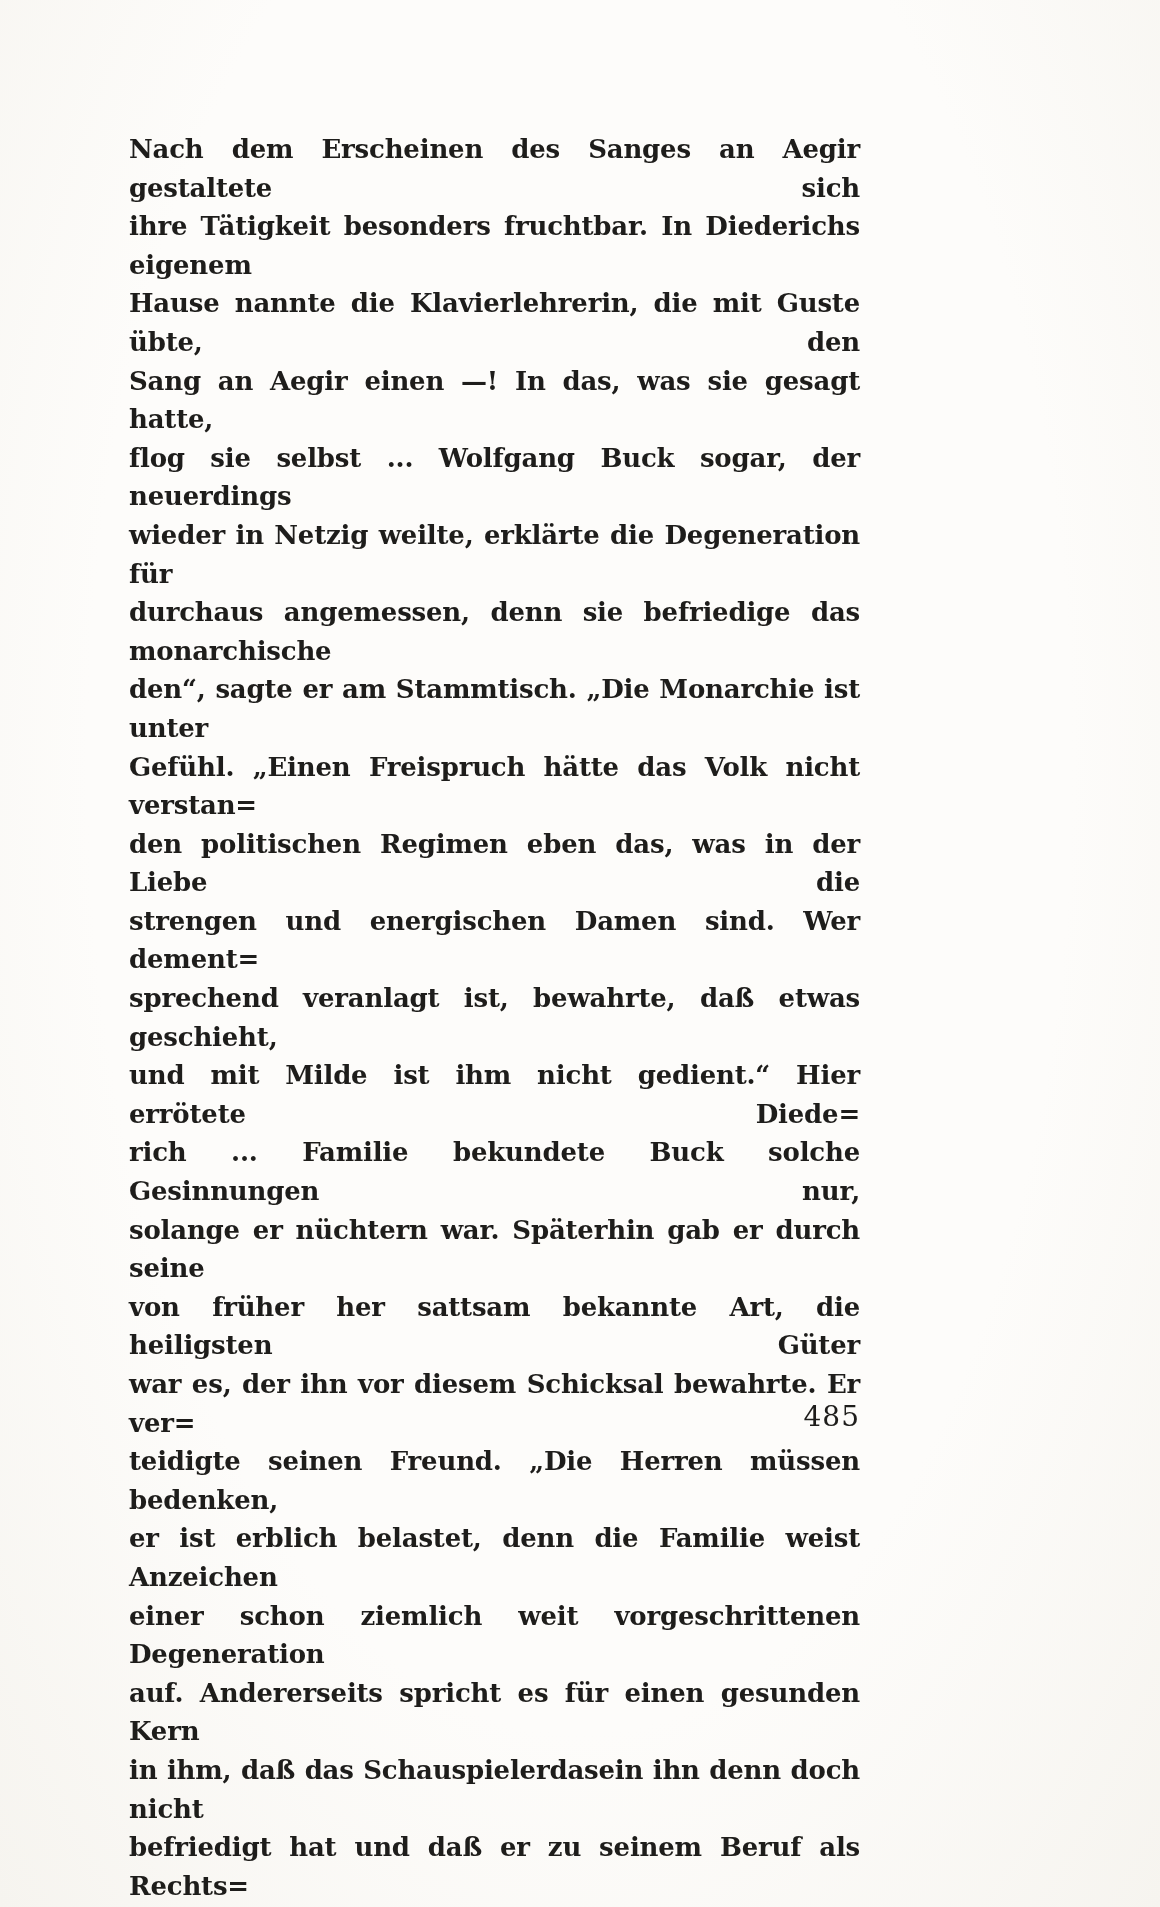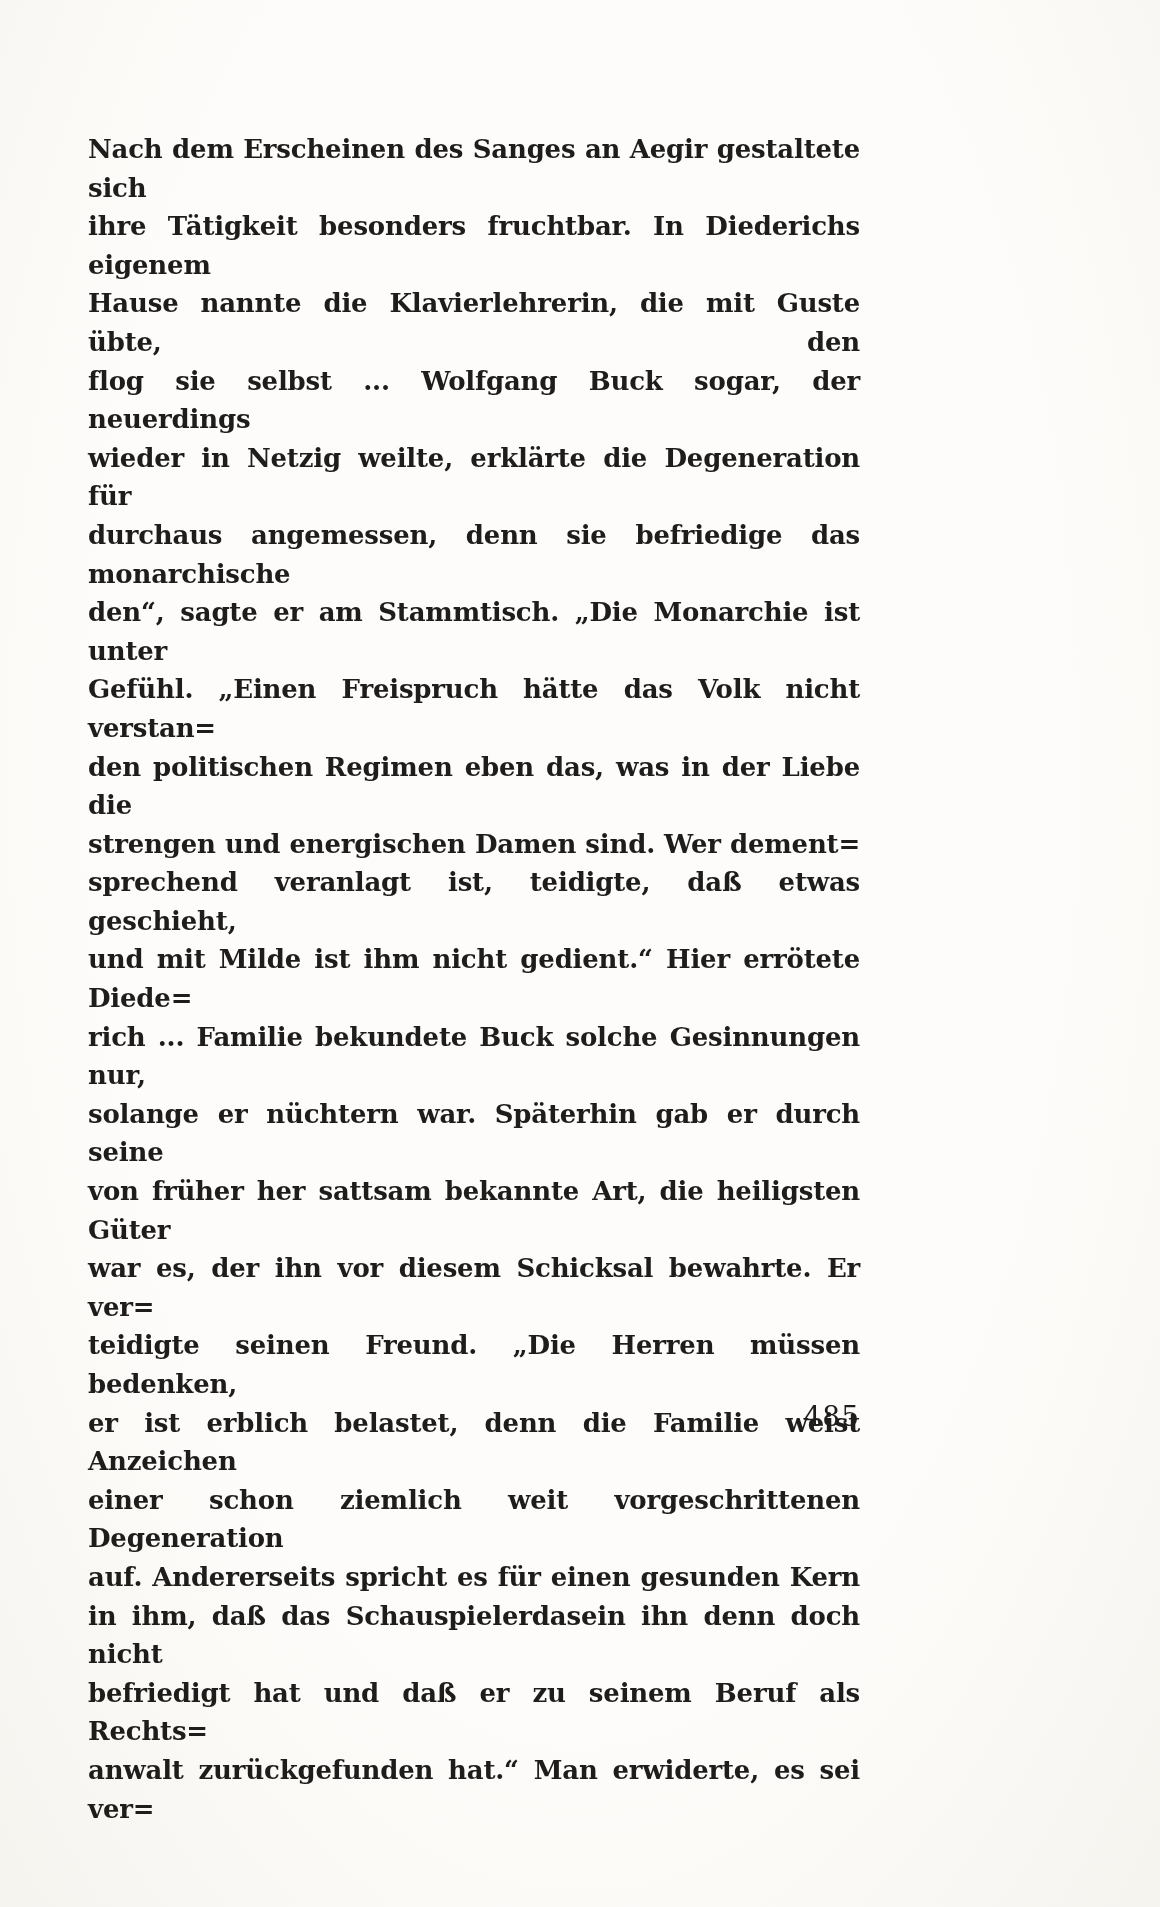--- a/index.html
+++ b/index.html
@@ -28,20 +28,21 @@
   }
   .text-line {
     font-size: 26px;
     font-weight: 700;
     line-height: 38.6px;
     letter-spacing: -0.2px;
     white-space: normal;
     text-align: justify;
     text-align-last: justify;
     color: #1e1d1b;
+    margin-left: 41px;
   }
   .page-number {
     position: absolute;
     left: 88px;
     top: 1400px;
     width: 772px;
     text-align: right;
     font-size: 28px;
     font-weight: 400;
     letter-spacing: 1px;
@@ -49,28 +50,29 @@
   }
 </style>
 </head>
 <body>
 
 <div class="book-page">
   <div class="text-block">
     <div class="text-line">Nach dem Erscheinen des Sanges an Aegir gestaltete sich</div>
     <div class="text-line">ihre Tätigkeit besonders fruchtbar. In Diederichs eigenem</div>
     <div class="text-line">Hause nannte die Klavierlehrerin, die mit Guste übte, den</div>
+    <div class="text-line">Sang an Aegir einen —! In das, was sie gesagt hatte,</div>
     <div class="text-line">flog sie selbst ... Wolfgang Buck sogar, der neuerdings</div>
     <div class="text-line">wieder in Netzig weilte, erklärte die Degeneration für</div>
     <div class="text-line">durchaus angemessen, denn sie befriedige das monarchische</div>
     <div class="text-line">den“, sagte er am Stammtisch. „Die Monarchie ist unter</div>
     <div class="text-line">Gefühl. „Einen Freispruch hätte das Volk nicht verstan=</div>
     <div class="text-line">den politischen Regimen eben das, was in der Liebe die</div>
     <div class="text-line">strengen und energischen Damen sind. Wer dement=</div>
-    <div class="text-line">sprechend veranlagt ist, teidigte, daß etwas geschieht,</div>
+    <div class="text-line">sprechend veranlagt ist, bewahrte, daß etwas geschieht,</div>
     <div class="text-line">und mit Milde ist ihm nicht gedient.“ Hier errötete Diede=</div>
     <div class="text-line">rich ... Familie bekundete Buck solche Gesinnungen nur,</div>
     <div class="text-line">solange er nüchtern war. Späterhin gab er durch seine</div>
     <div class="text-line">von früher her sattsam bekannte Art, die heiligsten Güter</div>
     <div class="text-line">war es, der ihn vor diesem Schicksal bewahrte. Er ver=</div>
     <div class="text-line">teidigte seinen Freund. „Die Herren müssen bedenken,</div>
     <div class="text-line">er ist erblich belastet, denn die Familie weist Anzeichen</div>
     <div class="text-line">einer schon ziemlich weit vorgeschrittenen Degeneration</div>
     <div class="text-line">auf. Andererseits spricht es für einen gesunden Kern</div>
     <div class="text-line">in ihm, daß das Schauspielerdasein ihn denn doch nicht</div>

